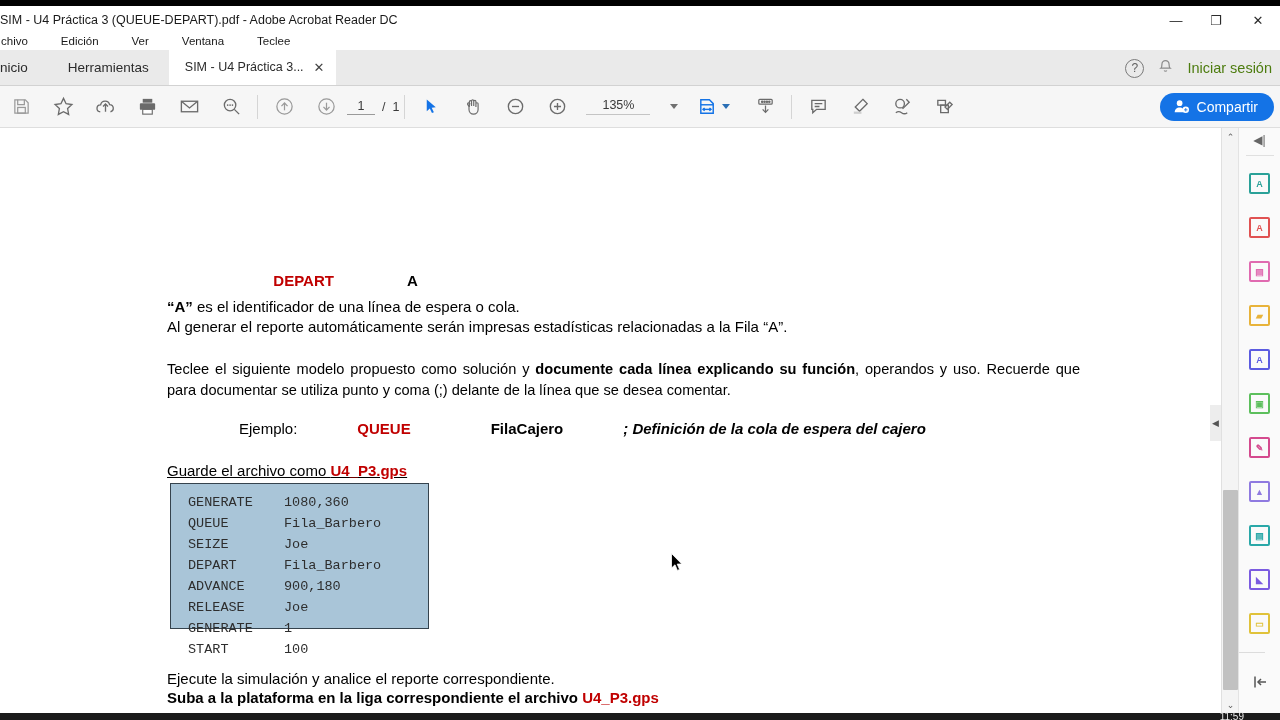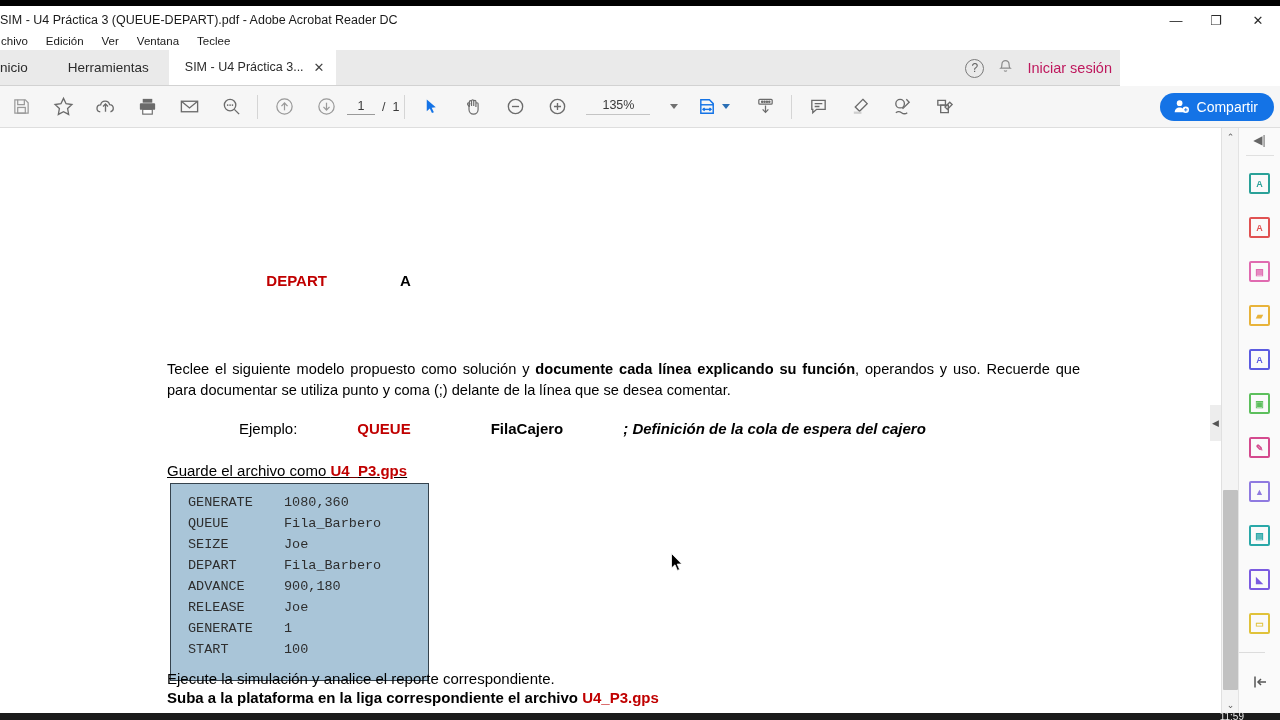--- a/index.html
+++ b/index.html
@@ -31,28 +31,28 @@
   .winbtn {
     width: 40px; height: 28px; display: flex; align-items: center; justify-content: center;
     font-size: 13px; color: #2b2b2b;
   }
   .winbtn.close { width: 44px; }
 
   
   .menubar {
     position: absolute; left: 0; top: 30px; width: 1025px; height: 22px;
     background: #ffffff; display: flex; align-items: center;
-    font-size: 11.5px; color: #1a1a1a;
+    font-size: 11.5px; color: #1a1a1a; gap: 15px;
   }
   .menuitem { padding: 0 9px; white-space: nowrap; }
   .menuitem:first-child { margin-left: -8px; }
 
   
   .tabbar {
-    position: absolute; left: 0; top: 50px; width: 1120px; height: 36px;
+    position: absolute; left: 0; top: 50px; width: 1280px; height: 36px;
     background: #eaeaea; border-bottom: 1px solid #d2d2d2;
     display: flex; align-items: flex-end;
   }
   .apptab {
     height: 36px; display: flex; align-items: center; justify-content: center;
     font-size: 13.5px; color: #2b2b2b; padding: 0 20px; white-space: nowrap;
   }
   .apptab.home { margin-left: -22px; padding-left: 22px; }
   .doctab {
     height: 36px; background: #ffffff; display: flex; align-items: center;
@@ -63,21 +63,21 @@
   .tabright {
     position: absolute; right: 0; top: 0; height: 36px;
     display: flex; align-items: center; gap: 14px; padding-right: 6px;
   }
   .icon-circ-q {
     width: 19px; height: 19px; border: 1.6px solid #7a7a7a; border-radius: 50%;
     display: flex; align-items: center; justify-content: center;
     font-size: 12px; color: #5e5e5e;
   }
   .bell { font-size: 15px; color: #8a8a8a; }
-  .signin { font-size: 14.5px; color: #be185d; white-space: nowrap; padding-right: 2px; }
+  .signin { font-size: 14.5px; color: #4d7c0f; white-space: nowrap; padding-right: 2px; }
 
   
   .toolbar {
     position: absolute; left: 0; top: 86px; width: 1280px; height: 42px;
     background: #f6f6f6; border-bottom: 1px solid #dedede;
     display: flex; align-items: center;
   }
   .tb-ic {
     width: 42px; height: 42px; display: flex; align-items: center; justify-content: center;
     color: #6b6b6b;
@@ -110,21 +110,21 @@
   }
   .page {
     position: absolute; left: 0; top: 0; width: 1222px; height: 585px;
     background: #ffffff;
     font-family: "Liberation Sans", sans-serif;
     color: #000;
   }
   .red { color: #c00000; }
   .docline { position: absolute; white-space: pre; }
 
-  .l-depart { left: 233px; top: 127px; font-size: 15px; font-weight: bold; }
+  .l-depart { left: 240px; top: 127px; font-size: 15px; font-weight: bold; }
   .l-depart .a { color: #000; margin-left: 73px; }
 
   .para1 { position: absolute; left: 167px; top: 169px; font-size: 15px; line-height: 20px; }
   .para1 b { font-weight: bold; }
 
   .para2 {
     position: absolute; left: 167px; top: 231px; width: 913px;
     font-size: 14.6px; line-height: 21px; text-align: justify;
   }
   .para2 b { font-weight: bold; }
@@ -133,21 +133,21 @@
   .ejemplo .fc { margin-left: 80px; font-weight: bold; }
   .ejemplo .cm { margin-left: 60px; font-style: italic; font-weight: bold; }
 
   .guarde {
     position: absolute; left: 167px; top: 334px; font-size: 15px;
     text-decoration: underline; white-space: pre;
   }
   .guarde .fn { color: #c00000; font-weight: bold; }
 
   .codebox {
-    position: absolute; left: 170px; top: 355px; width: 259px; height: 198px;
+    position: absolute; left: 170px; top: 355px; width: 259px; height: 146px;
     background: #a9c5d8; border: 1.5px solid #35434d;
     padding: 8px 0 0 17px;
     font-family: "Liberation Mono", monospace; font-size: 13.5px; color: #2e2e2e;
     line-height: 21px;
   }
   .codebox .op { display: inline-block; width: 96px; }
 
   .after1 { position: absolute; left: 167px; top: 542px; font-size: 15px; }
   .after2 { position: absolute; left: 167px; top: 561px; font-size: 15px; font-weight: bold; white-space: pre; }
   .after2 .fn { color: #c00000; }
@@ -401,20 +401,24 @@
     </div>
   </div>
 
   <div class="docarea">
     <div class="page">
 
       <div class="docline l-depart">
         <span class="red">DEPART</span><span class="a">A</span>
       </div>
 
+      <div class="para1">
+        <div><b>“A”</b><span> es el identificador de una línea de espera o cola.</span></div>
+        <div>Al generar el reporte automáticamente serán impresas estadísticas relacionadas a la Fila “A”.</div>
+      </div>
 
       <div class="para2"><span>Teclee el siguiente modelo propuesto como solución y </span><b>documente cada línea explicando su función</b><span>, operandos y uso. Recuerde que para documentar se utiliza punto y coma (;) delante de la línea que se desea comentar.</span></div>
 
       <div class="ejemplo"><span>Ejemplo:</span><span class="q">QUEUE</span><span class="fc">FilaCajero</span><span class="cm">; Definición de la cola de espera del cajero</span></div>
 
       <div class="guarde"><span>Guarde el archivo como </span><span class="fn">U4_P3.gps</span></div>
 
       <div class="codebox">
         <div><span class="op">GENERATE</span><span>1080,360</span></div>
         <div><span class="op">QUEUE</span><span>Fila_Barbero</span></div>

